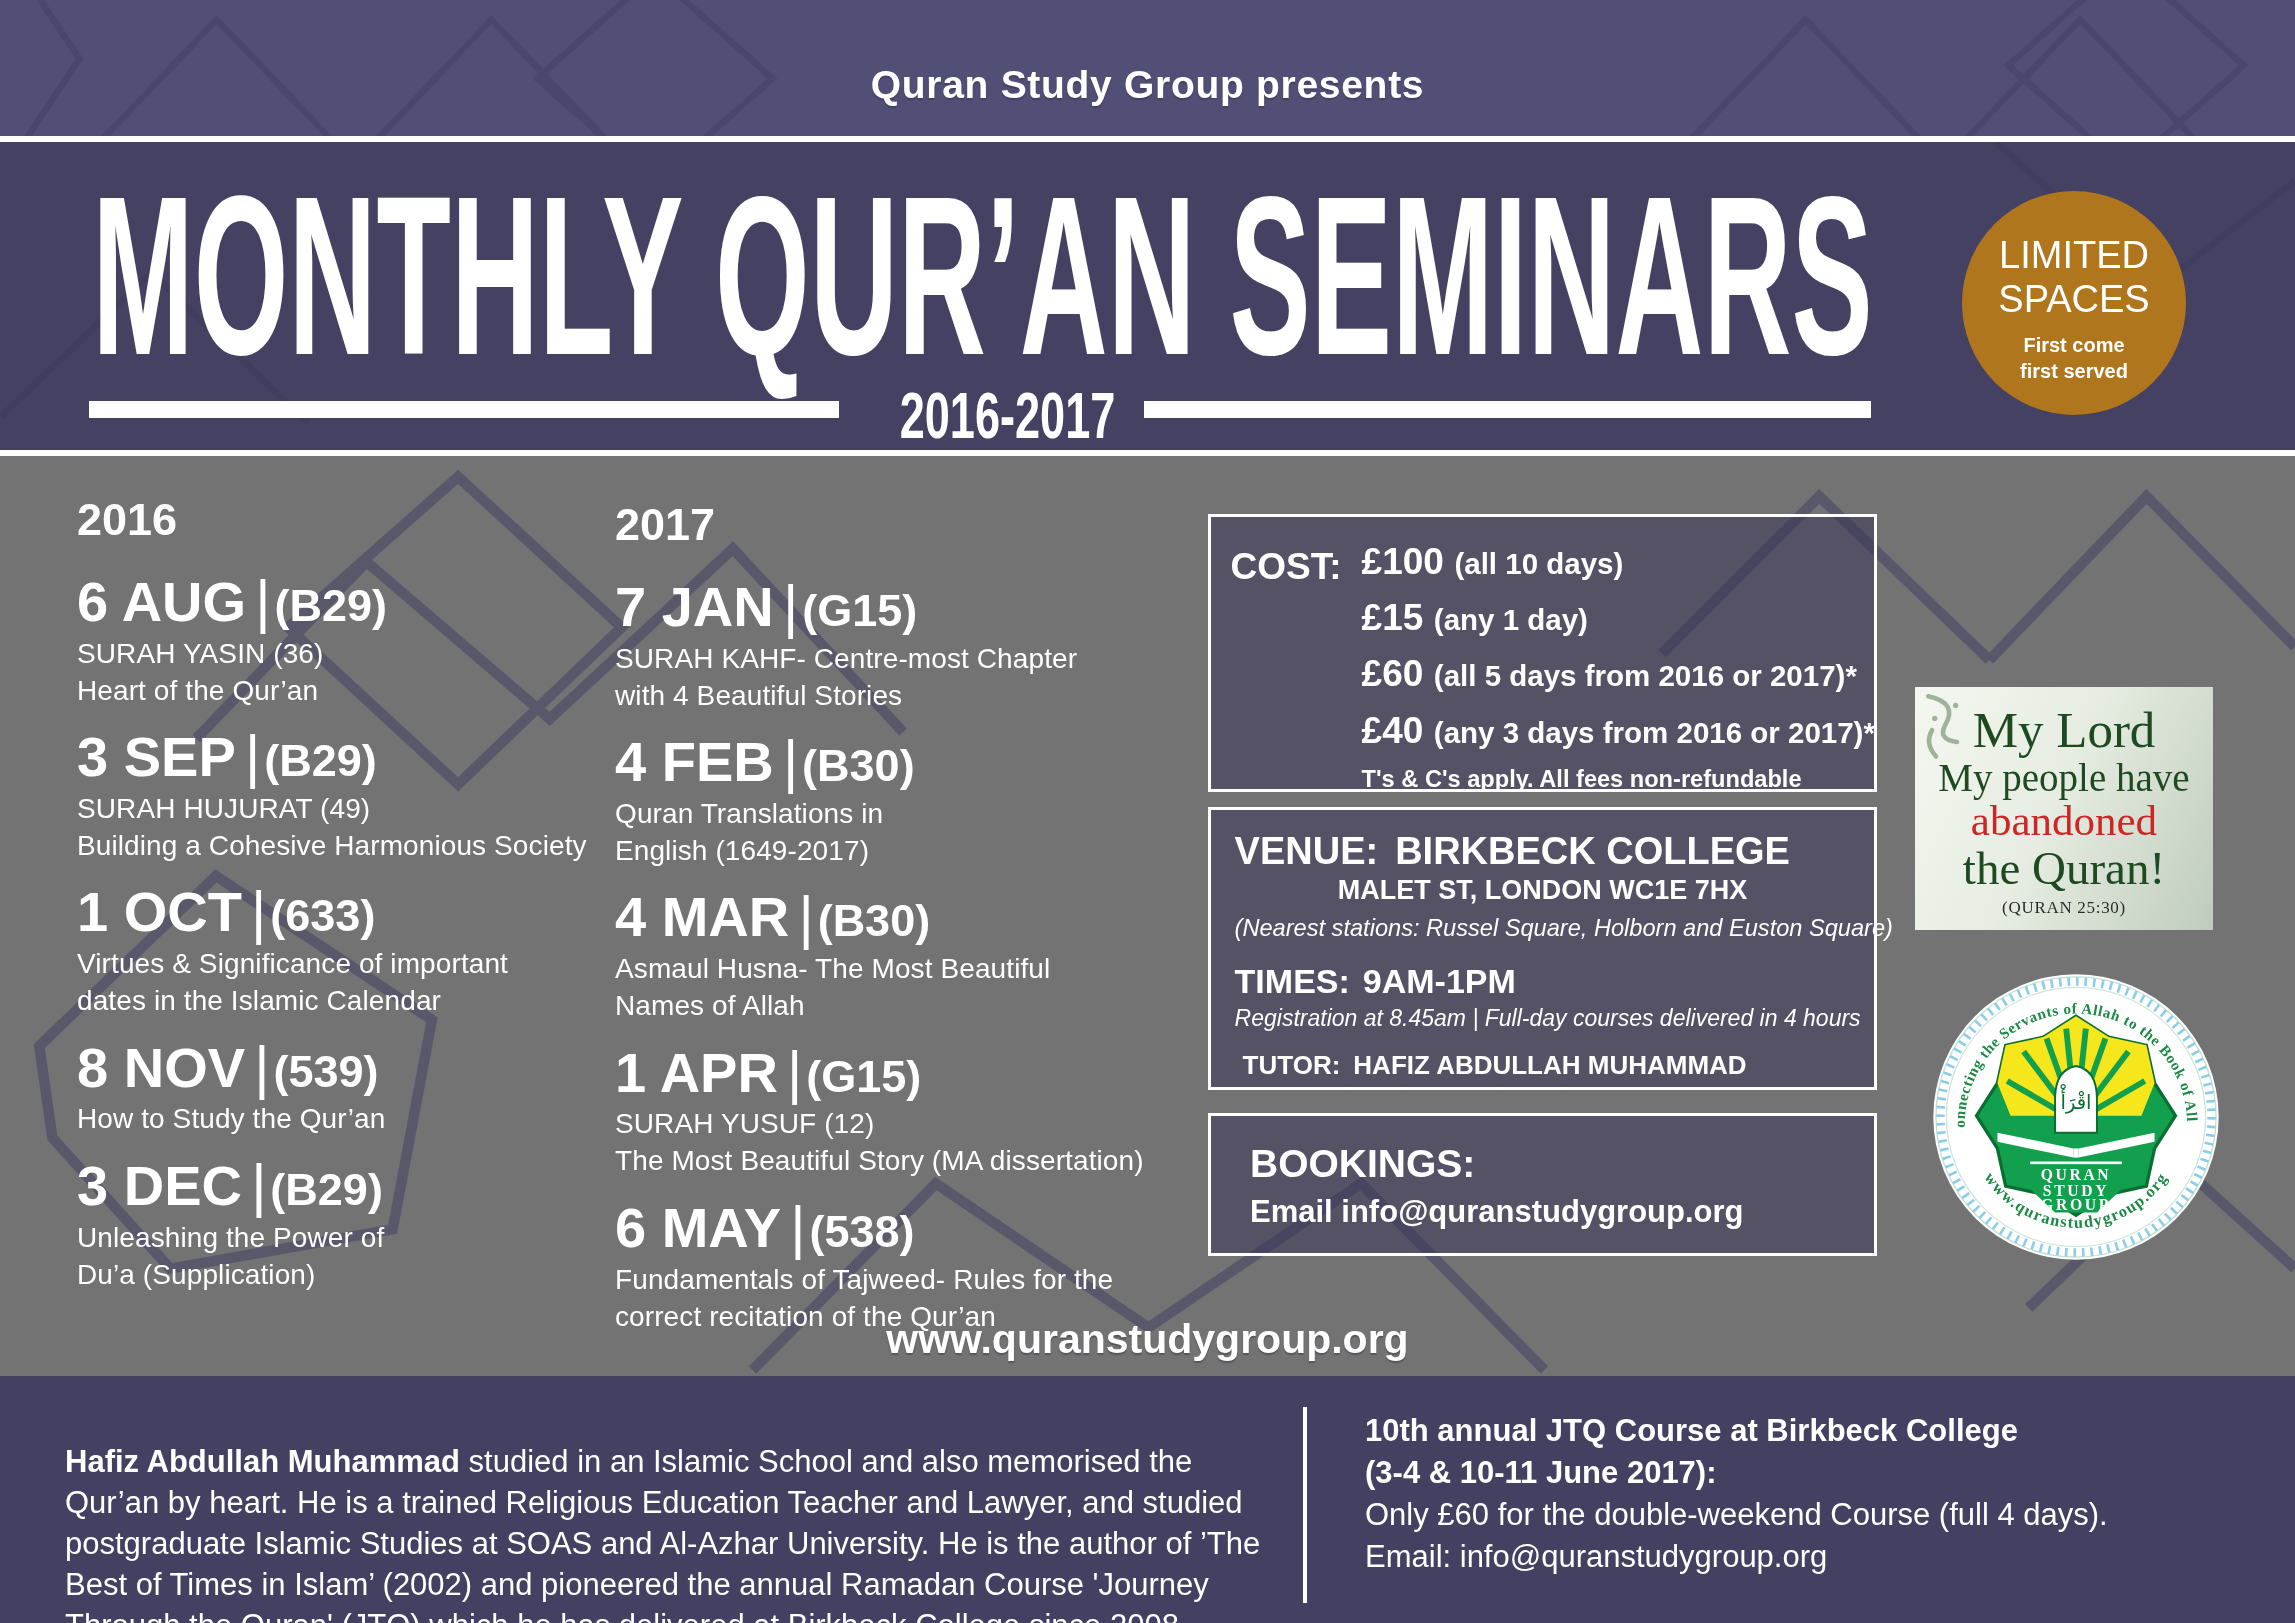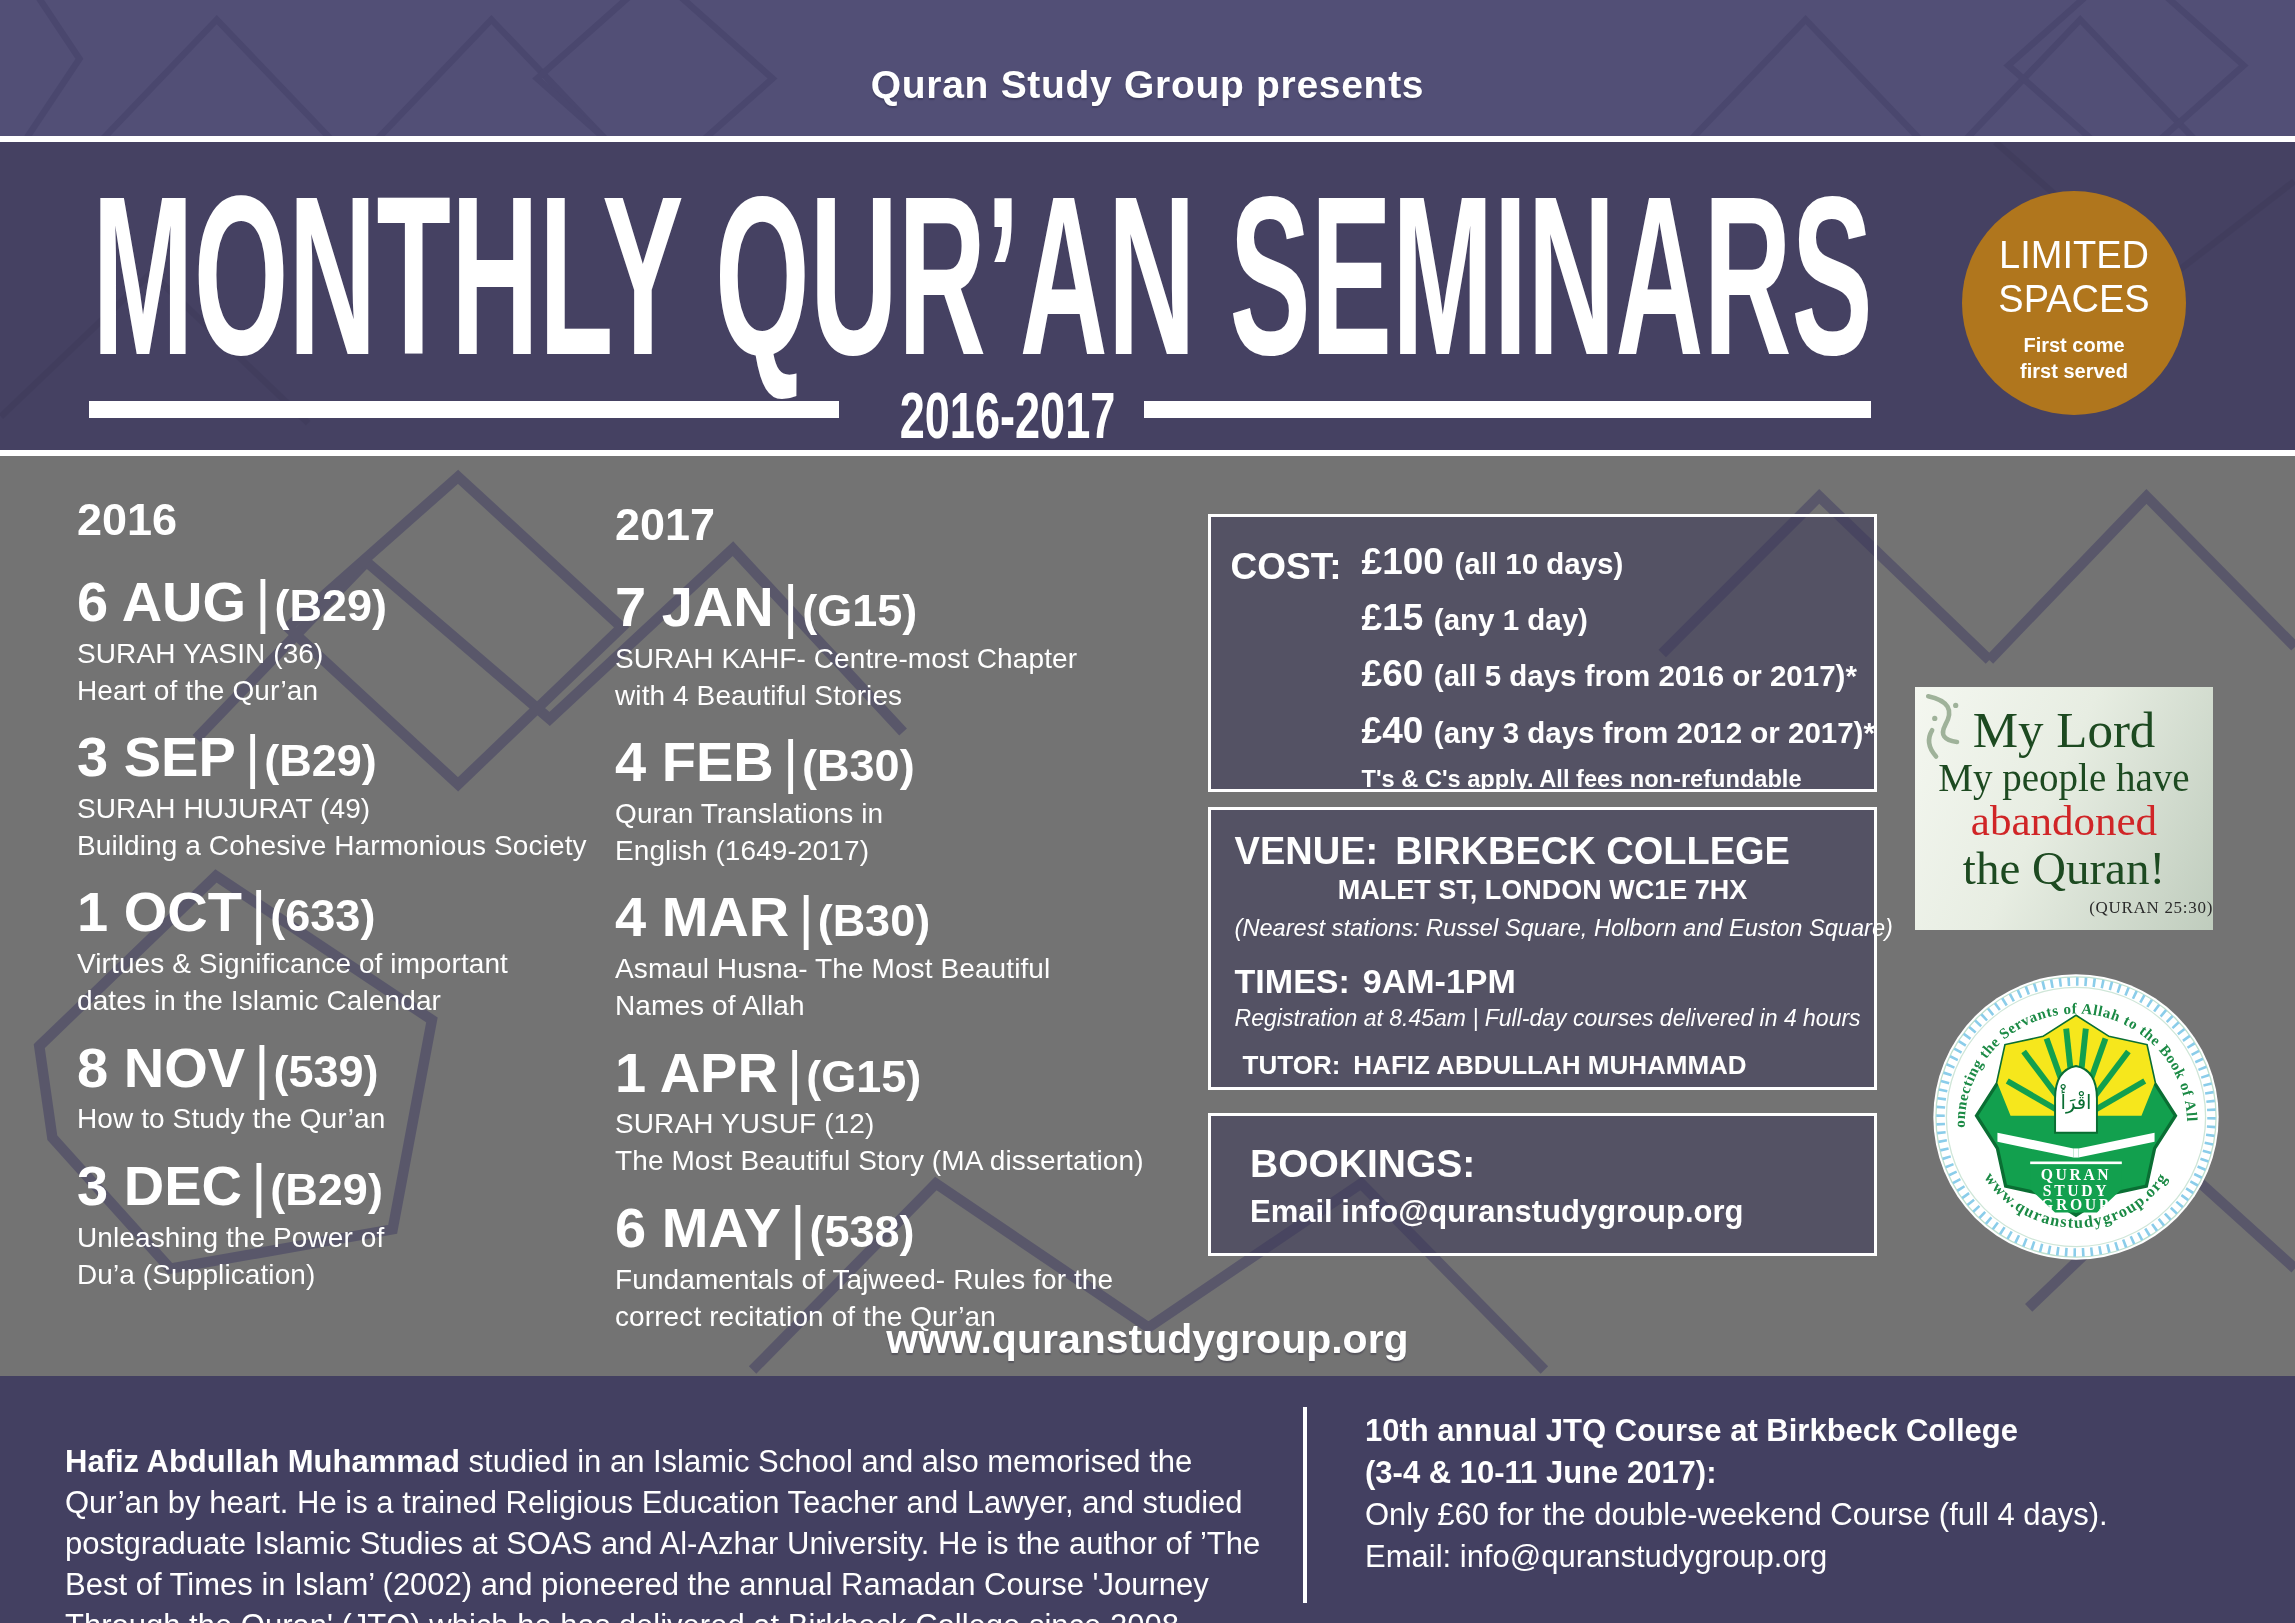--- a/index.html
+++ b/index.html
@@ -61,21 +61,21 @@
   .bookings-label{font-size:39px;font-weight:bold;}
   .bookings-email{font-size:31px;font-weight:bold;margin-top:7.9px;}
   
   .quote-card{position:absolute;left:1915px;top:687px;width:298px;height:243px;
     background:linear-gradient(115deg,#f4f7f0 0%,#e7ede2 45%,#bfccbd 100%);
     font-family:"Liberation Serif",serif;text-align:center;padding-top:17px;line-height:1.05;}
   .q1{font-size:51px;color:#1d4a21;}
   .q2{font-size:39px;color:#1d4a21;}
   .q3{font-size:43px;color:#d02527;}
   .q4{font-size:47px;color:#1d4a21;}
-  .qref{font-size:17px;color:#2b2b2b;margin-top:6.5px;letter-spacing:0.7px;text-align:right;}
+  .qref{font-size:17px;color:#2b2b2b;margin-top:6.5px;letter-spacing:0.7px;}
   .quote-orn{position:absolute;left:3.9px;top:3.9px;}
   
   .logo{position:absolute;left:1932px;top:973px;width:288px;height:288px;}
   
   .website{position:absolute;left:0;top:1316px;width:2295px;text-align:center;
     font-size:41px;font-weight:bold;text-shadow:0 2px 1.3px rgba(20,18,40,.3);}
   .footer{position:absolute;left:0;top:1376px;width:2295px;height:247px;background:#434061;}
   .bio{position:absolute;left:65px;top:34px;width:1204px;font-size:31px;line-height:41px;font-weight:400;}
   .bio b{font-weight:bold;}
   .fdivider{position:absolute;left:1303px;top:31px;width:3.9px;height:196px;background:#ffffff;}
@@ -256,21 +256,21 @@
       <div class="cost-row">
         <span class="cost-price">£15</span>
         <span class="cost-desc">(any 1 day)</span>
       </div>
       <div class="cost-row">
         <span class="cost-price">£60</span>
         <span class="cost-desc">(all 5 days from 2016 or 2017)*</span>
       </div>
       <div class="cost-row">
         <span class="cost-price">£40</span>
-        <span class="cost-desc">(any 3 days from 2012 or 2017)*</span>
+        <span class="cost-desc">(any 3 days from 2016 or 2017)*</span>
       </div>
     </div>
     <div class="cost-note">T's &amp; C's apply.  All fees non-refundable</div>
   </div>
 
   <div class="box box-venue">
     <div class="venue-line">
       <span class="lbl">VENUE:</span><span>BIRKBECK COLLEGE</span>
     </div>
     <div class="venue-addr">MALET ST, LONDON WC1E 7HX</div>

